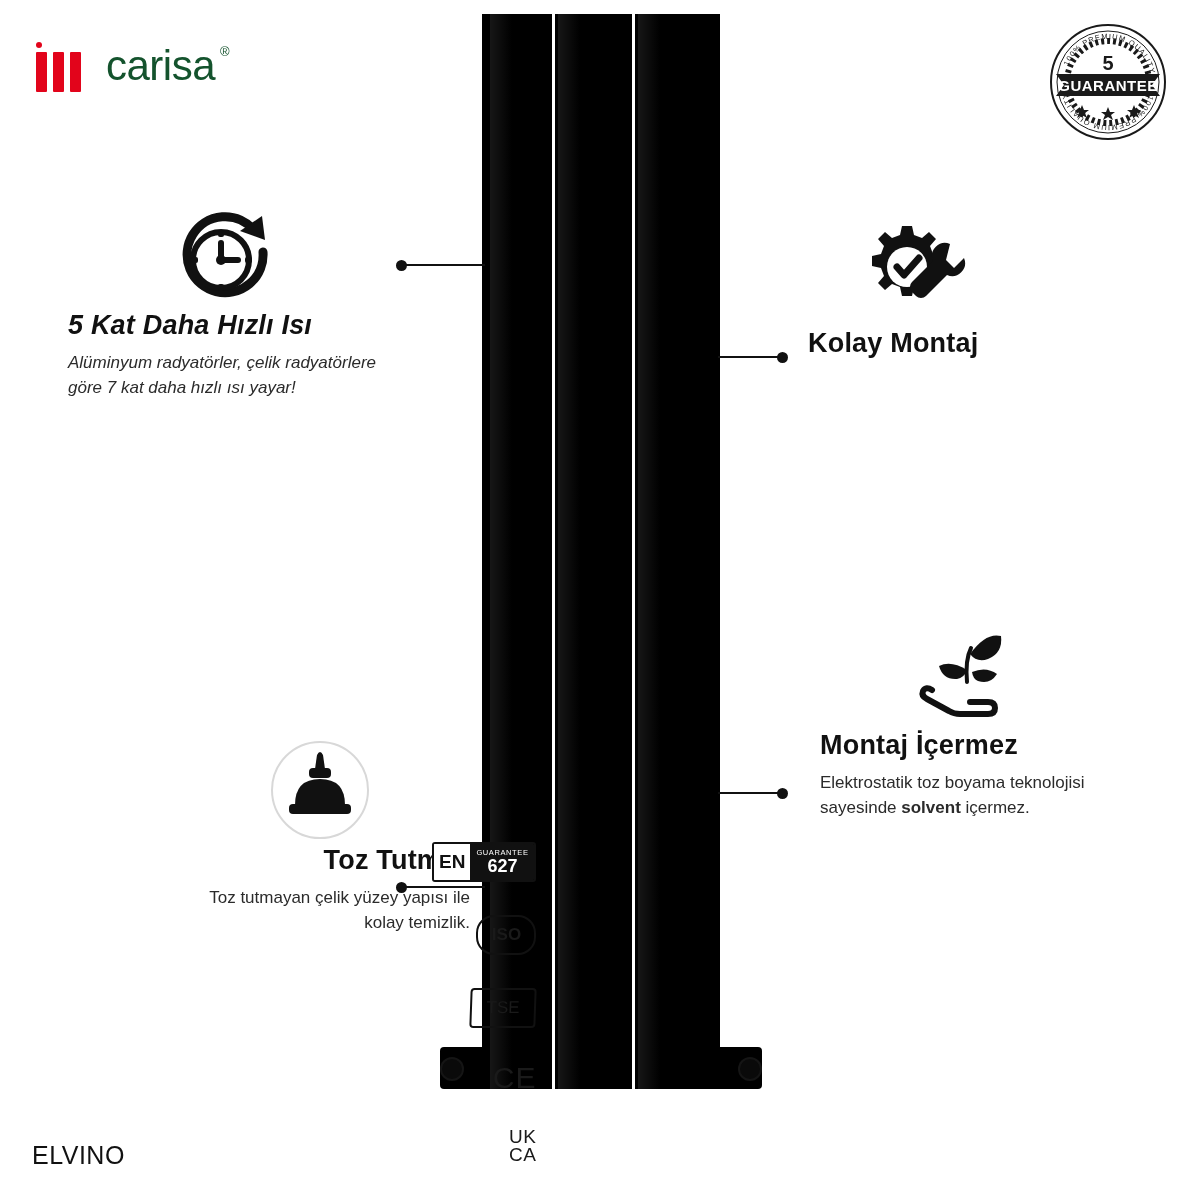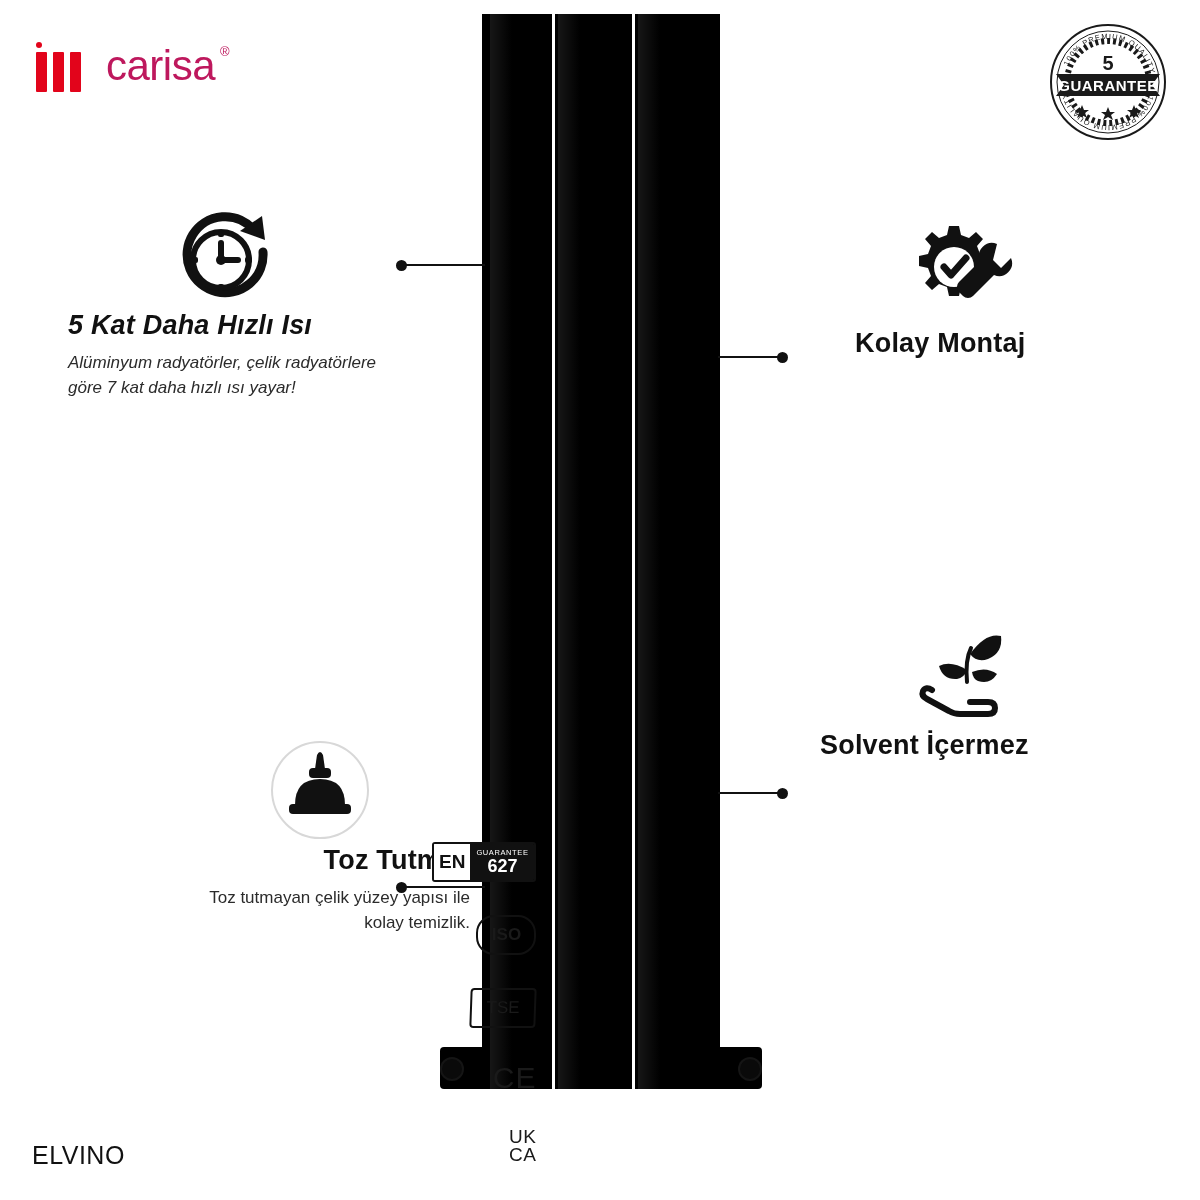--- a/index.html
+++ b/index.html
@@ -45,21 +45,21 @@
     left: 6px;
     top: 2px;
     width: 6px;
     height: 6px;
     border-radius: 50%;
     background: #e2041b;
   }
   .brand-name {
     font-size: 42px;
     letter-spacing: -0.5px;
-    color: #be185d;
+    color: #14532d;
     font-weight: 400;
     position: relative;
   }
   .brand-name .reg {
     position: absolute;
     top: 2px;
     right: -14px;
     font-size: 13px;
   }
 
@@ -147,21 +147,21 @@
     font-size: 17px;
     line-height: 1.45;
     color: #2b2b2b;
   }
   .feature p b { font-weight: bold; }
 
   .f-fast   { left: 68px;  top: 200px; width: 330px; font-style: italic; }
   .f-fast .icon-wrap { margin-left: 98px; }
   .f-dust   { left: 170px; top: 735px; width: 300px; text-align: right; }
   .f-dust .icon-wrap { margin: 0 auto; }
-  .f-easy   { left: 808px; top: 218px; width: 300px; margin-left: 47px; }
+  .f-easy   { left: 808px; top: 218px; width: 300px; }
   .f-easy .icon-wrap { margin-left: 48px; }
   .f-solv   { left: 820px; top: 620px; width: 300px; }
   .f-solv .icon-wrap { margin-left: 90px; }
 
   
   .connector { position: absolute; }
   .connector .line {
     position: absolute;
     height: 2px;
     background: #111111;
@@ -385,21 +385,22 @@
 <div class="feature f-solv">
   <div class="icon-wrap">
     <svg viewBox="0 0 110 110" width="110" height="110" aria-hidden="true">
       <path d="M57,62 q-2,-22 4,-34" fill="none" stroke="#111" stroke-width="4" stroke-linecap="round"></path>
       <path d="M60,34 q16,-22 31,-18 q2,17 -13,23 q-11,4 -18,-5 z" fill="#111"></path>
       <path d="M57,50 q-16,-10 -28,-4 q4,14 18,13 q7,-1 10,-9 z" fill="#111"></path>
       <path d="M62,52 q14,-6 25,2 q-7,11 -19,7 q-5,-2 -6,-9 z" fill="#111"></path>
       <path d="M22,70 q-6,-4 -9,1 q-2,5 4,8 l22,12 q5,3 11,3 l28,0 q7,0 7,-6 q0,-6 -7,-6 l-18,0" fill="none" stroke="#111" stroke-width="6" stroke-linecap="round" stroke-linejoin="round"></path>
     </svg>
   </div>
-  <h3>Solvent İçermez</h3>
+  <h3>Montaj İçermez</h3>
+  <p><span>Elektrostatik toz boyama teknolojisi sayesinde </span><b>solvent</b><span> içermez.</span></p>
 </div>
 
 <div class="model-name">ELVINO</div>
 
 <div class="certs">
   <div class="cert">
     <div class="cert-en">
       <span class="en-left">EN</span>
       <span class="en-right">
         <span class="top">GUARANTEE</span>

